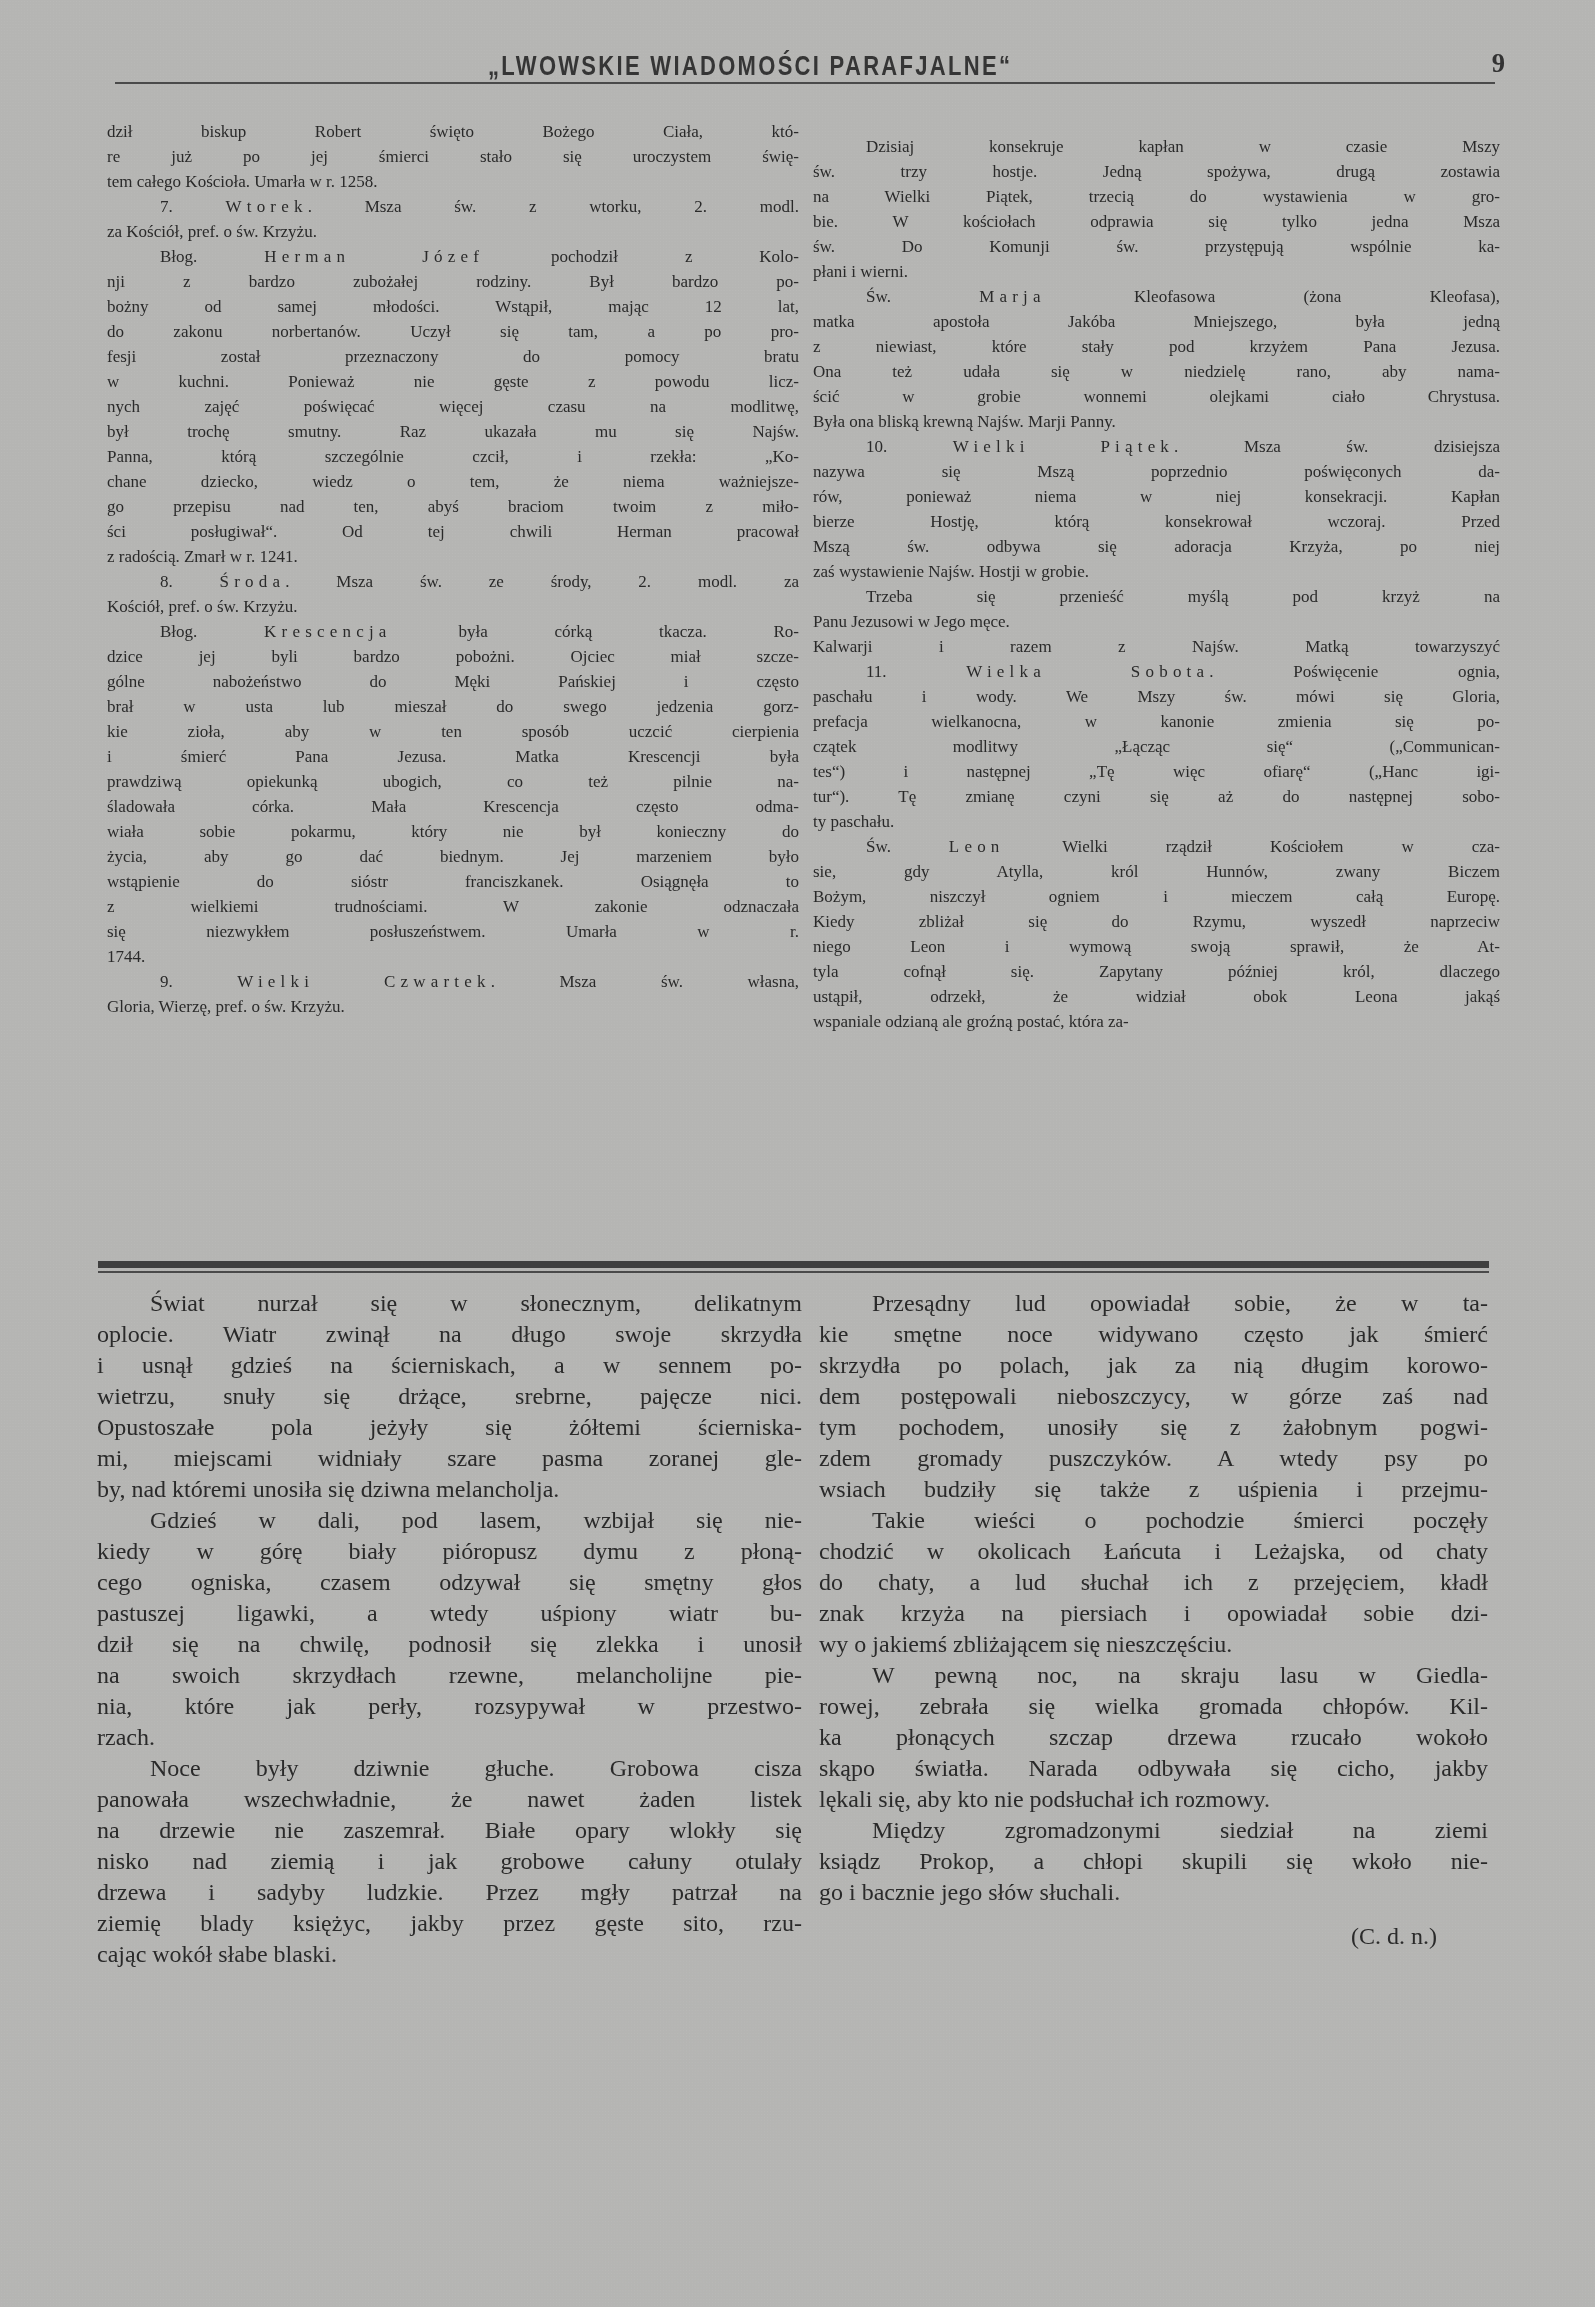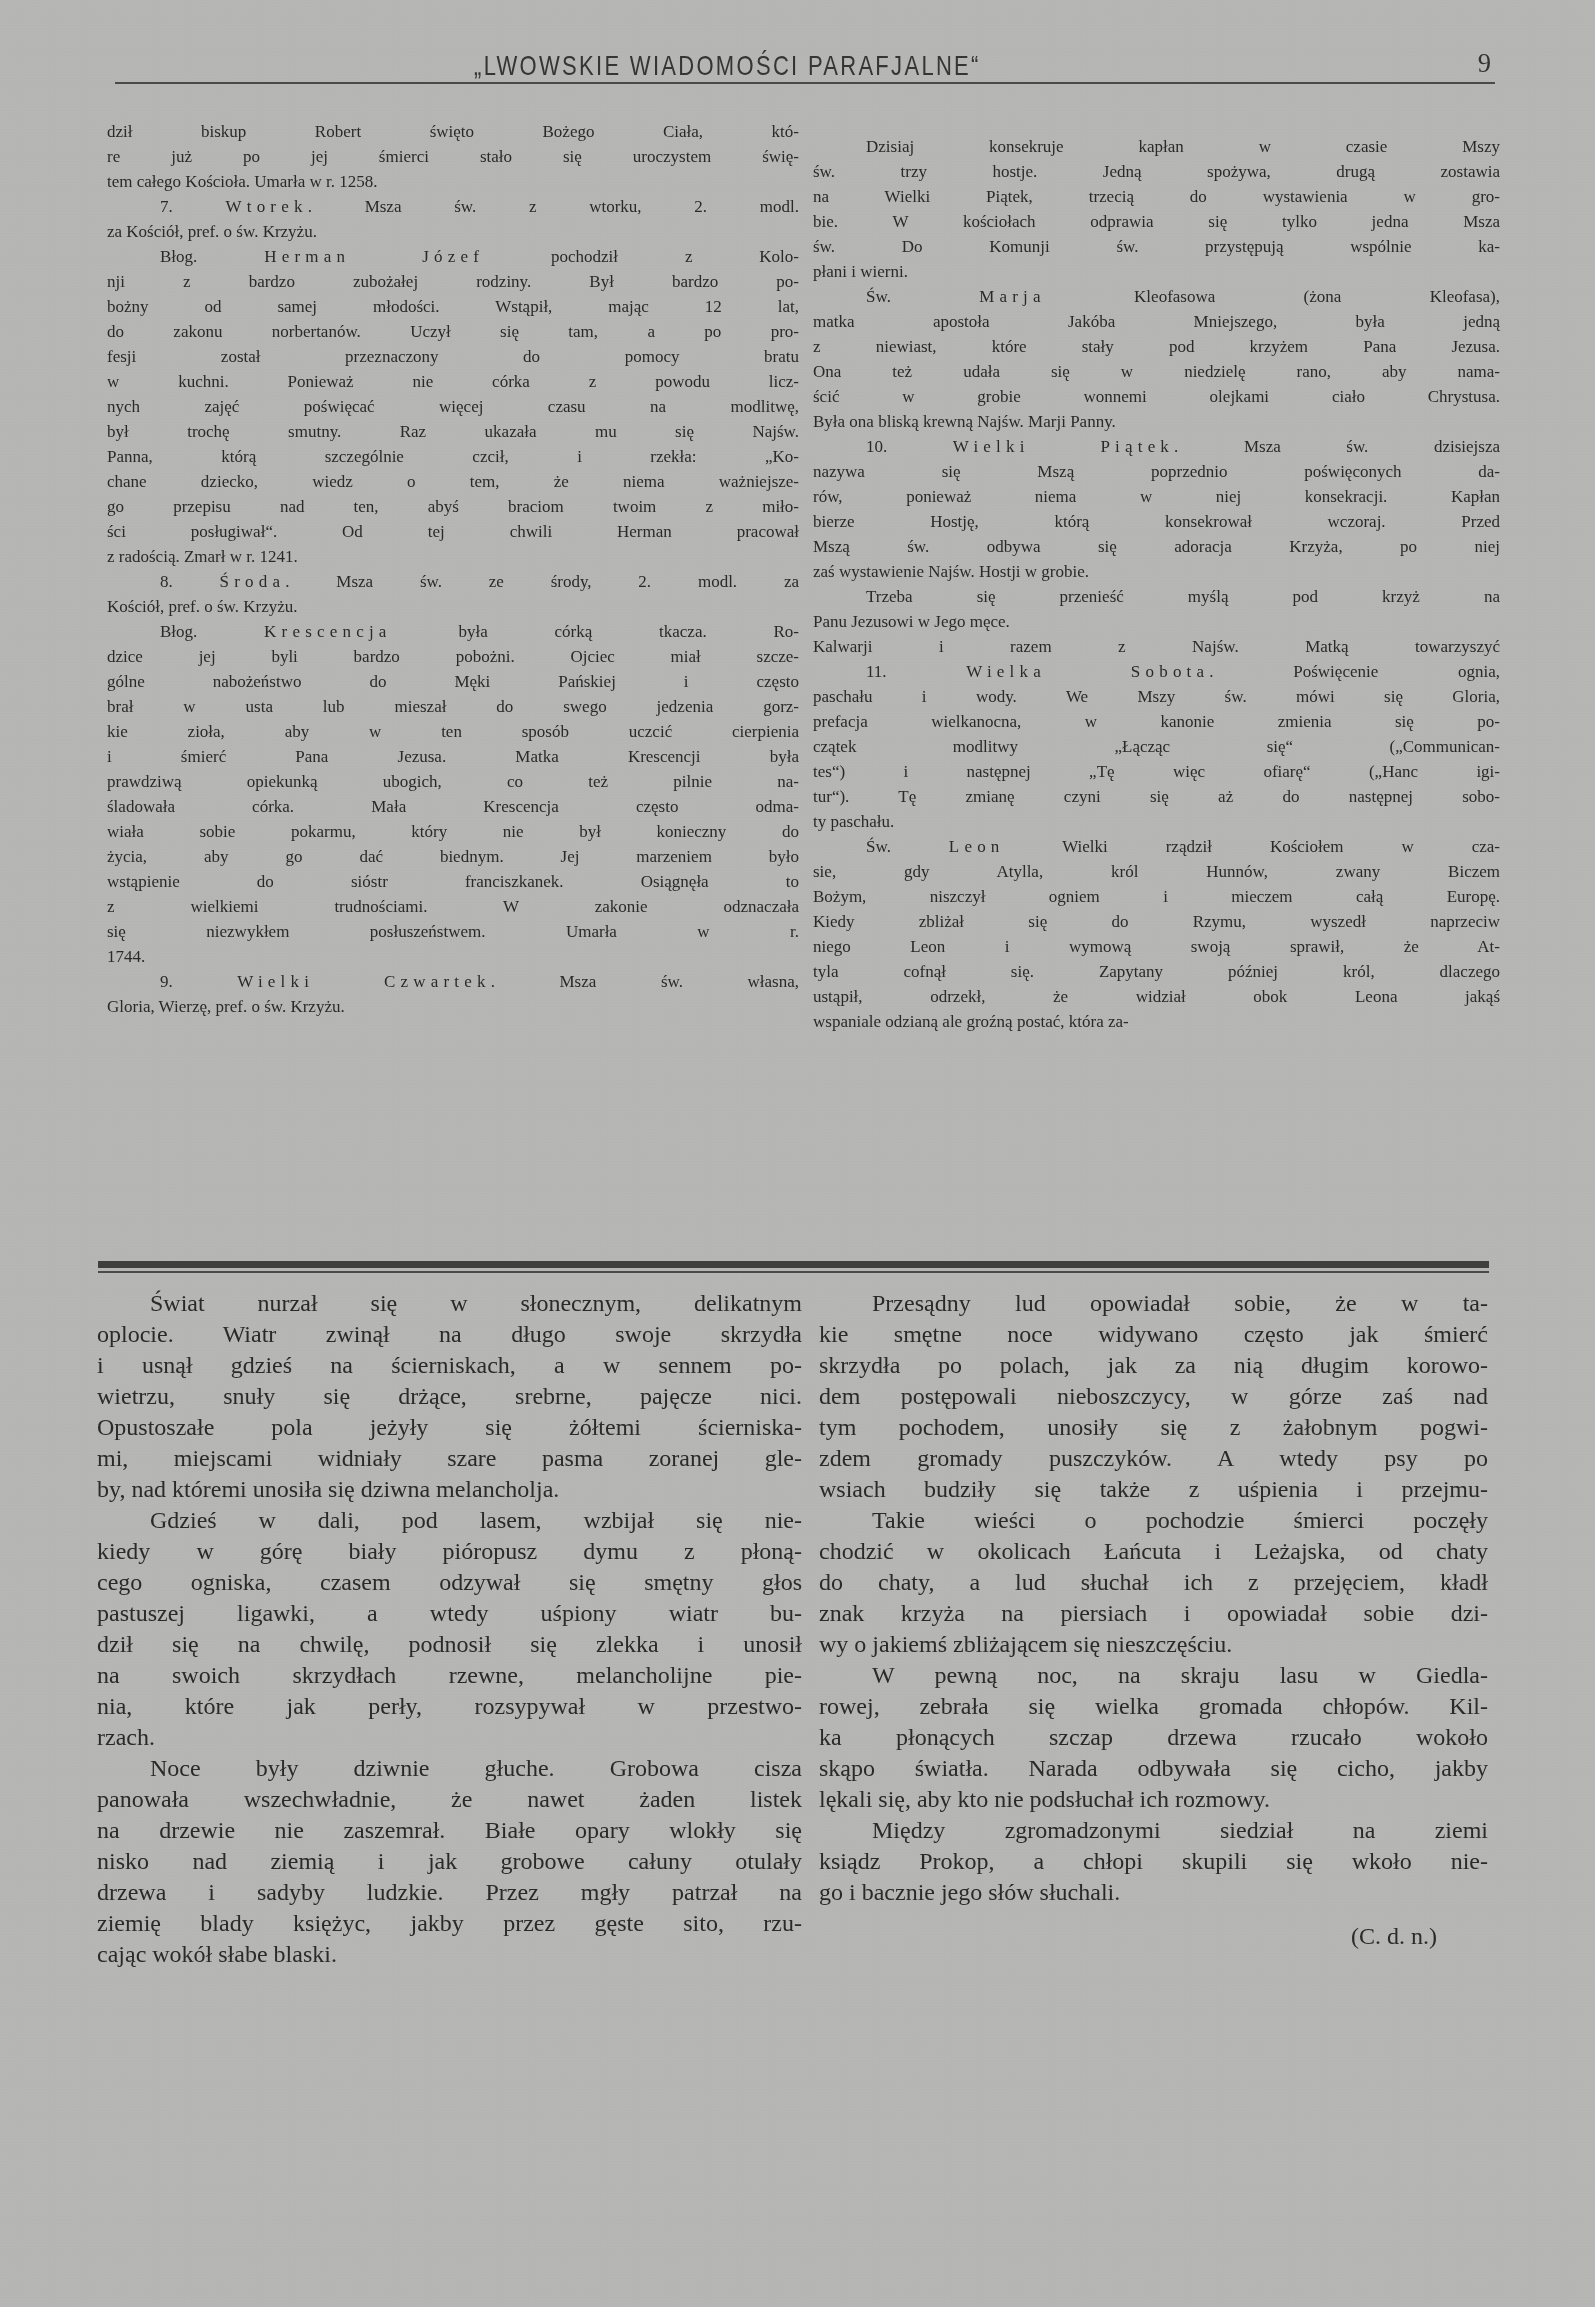--- a/index.html
+++ b/index.html
@@ -9,21 +9,21 @@
     background-image:
       radial-gradient(rgba(255,255,255,0.06) 0.6px, transparent 0.6px),
       radial-gradient(rgba(0,0,0,0.05) 0.6px, transparent 0.6px);
     background-size: 2.9px 2.9px, 4px 4px;
     background-position: 0 0, 1.2px 1.7px;
     position: relative;
     font-family: "Liberation Serif", "DejaVu Serif", serif;
     color: #2a2a2a;
   }
   .running-head {
-    position: absolute; left: 111px; top: 33px; width: 1380px; height: 50px;
+    position: absolute; left: 125px; top: 33px; width: 1380px; height: 50px; font-weight: bold;
   }
   .running-title {
     position: absolute; left: 363px; top: 17.3px;
     font-family: "Liberation Sans", "DejaVu Sans", sans-serif;
     font-size: 22px; letter-spacing: 2.3px; transform: scaleY(1.25); transform-origin: left top;
     color: #353535;
   }
   .page-number {
     position: absolute; right: 0; top: 15px; font-size: 26.5px; color: #333;
   }
@@ -70,21 +70,21 @@
       <p>
         <span class="line" style="padding-left: 53px;">7. <span class="spaced">Wtorek</span>. Msza św. z wtorku, 2. modl.</span>
         <span class="line last">za Kościół, pref. o św. Krzyżu.</span>
       </p>
       <p>
         <span class="line" style="padding-left: 53px;">Błog. <span class="spaced">Herman Józef</span> pochodził z Kolo-</span>
         <span class="line">nji z bardzo zubożałej rodziny. Był bardzo po-</span>
         <span class="line">bożny od samej młodości. Wstąpił, mając 12 lat,</span>
         <span class="line">do zakonu norbertanów. Uczył się tam, a po pro-</span>
         <span class="line">fesji został przeznaczony do pomocy bratu</span>
-        <span class="line">w kuchni. Ponieważ nie córka z powodu licz-</span>
+        <span class="line">w kuchni. Ponieważ nie gęste z powodu licz-</span>
         <span class="line">nych zajęć poświęcać więcej czasu na modlitwę,</span>
         <span class="line">był trochę smutny. Raz ukazała mu się Najśw.</span>
         <span class="line">Panna, którą szczególnie czcił, i rzekła: „Ko-</span>
         <span class="line">chane dziecko, wiedz o tem, że niema ważniejsze-</span>
         <span class="line">go przepisu nad ten, abyś braciom twoim z miło-</span>
         <span class="line">ści posługiwał“. Od tej chwili Herman pracował</span>
         <span class="line last">z radością. Zmarł w r. 1241.</span>
       </p>
       <p>
         <span class="line" style="padding-left: 53px;">8. <span class="spaced">Środa</span>. Msza św. ze środy, 2. modl. za</span>

